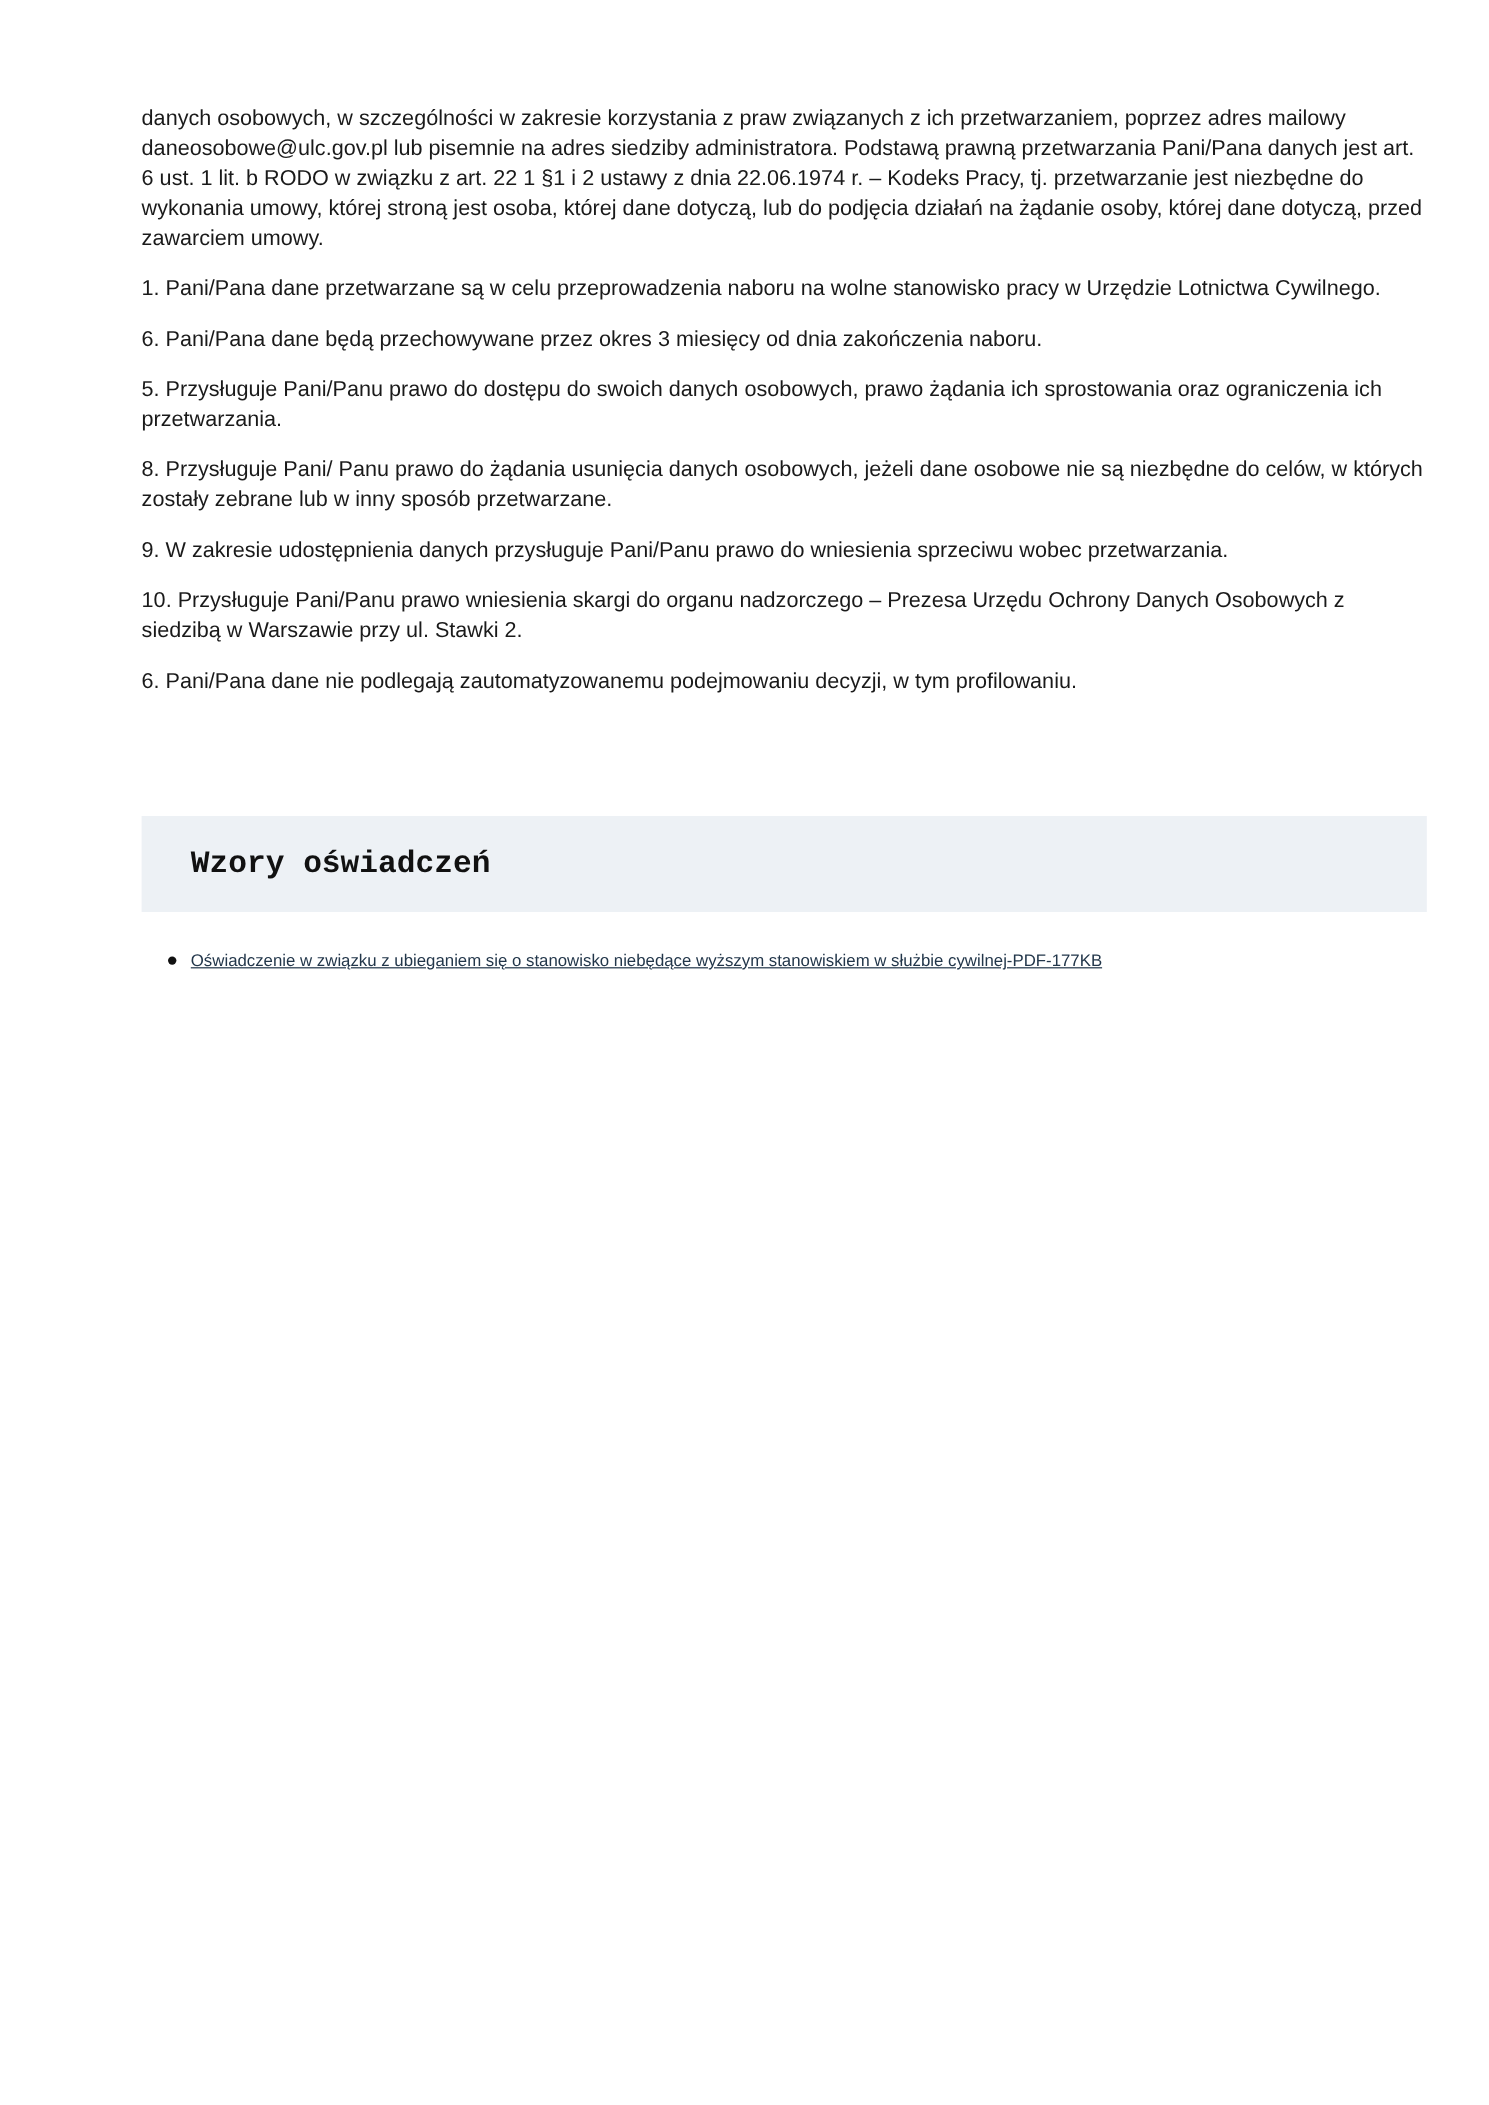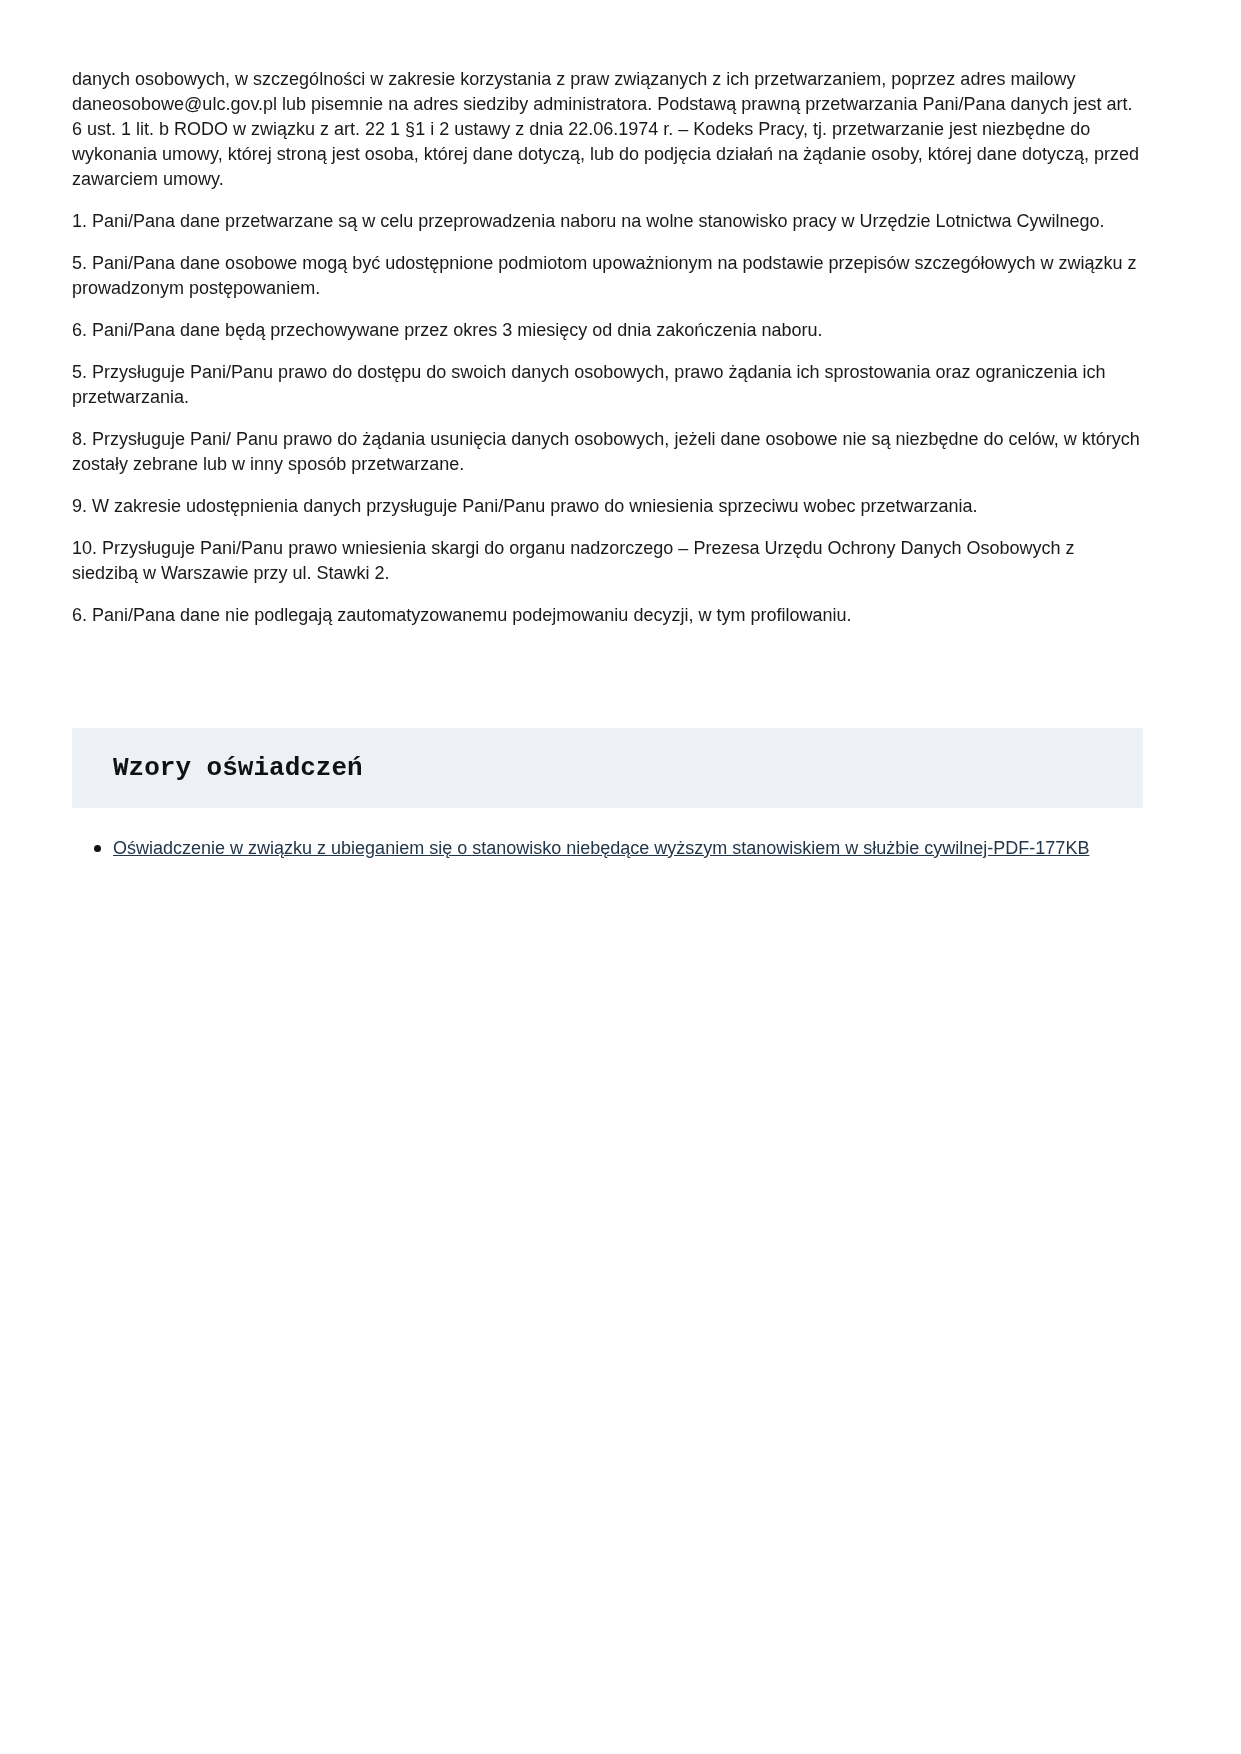--- a/index.html
+++ b/index.html
@@ -14,22 +14,22 @@
   html,body{background:var(--page-bg);}
   body{
     width:1241px;
     min-height:1754px;
     font-family:"Liberation Sans","DejaVu Sans",sans-serif;
     color:var(--text-color);
     position:relative;
   }
   .content{
     width:1071px;
-    margin-left:72px;
-    padding-top:67px;
+    margin-left:118px;
+    padding-top:86px;
   }
   .content p{
     font-size:18px;
     line-height:25px;
     margin:0 0 17px 0;
     letter-spacing:0;
   }
   .section-band{
     margin-top:100px;
     width:1071px;
@@ -45,21 +45,21 @@
     padding-left:41px;
     letter-spacing:0;
     font-family:Liberation Mono, monospace;
   }
   ul.attachments{
     margin:28px 0 0 0;
     padding-left:41px;
     list-style:none;
   }
   ul.attachments li{
-    font-size:18px;
+    font-size:14px;
     line-height:25px;
     position:relative;
   }
   ul.attachments li::before{
     content:"";
     position:absolute;
     left:-19px;
     top:9px;
     width:7px;
     height:7px;
@@ -72,21 +72,20 @@
     cursor:pointer;
   }
 </style>
 </head>
 <body>
 
 <main class="content">
 
   <p>danych osobowych, w szczególności w zakresie korzystania z praw związanych z ich przetwarzaniem, poprzez adres mailowy daneosobowe@ulc.gov.pl lub pisemnie na adres siedziby administratora. Podstawą prawną przetwarzania Pani/Pana danych jest art. 6 ust. 1 lit. b RODO w związku z art. 22 1 §1 i 2 ustawy z dnia 22.06.1974 r. – Kodeks Pracy, tj. przetwarzanie jest niezbędne do wykonania umowy, której stroną jest osoba, której dane dotyczą, lub do podjęcia działań na żądanie osoby, której dane dotyczą, przed zawarciem umowy.</p>
   <p>1. Pani/Pana dane przetwarzane są w celu przeprowadzenia naboru na wolne stanowisko pracy w Urzędzie Lotnictwa Cywilnego.</p>
-  <p>5. Pani/Pana dane osobowe mogą być udostępnione podmiotom upoważnionym na podstawie przepisów szczegółowych w związku z prowadzonym postępowaniem.</p>
   <p>6. Pani/Pana dane będą przechowywane przez okres 3 miesięcy od dnia zakończenia naboru.</p>
   <p>5. Przysługuje Pani/Panu prawo do dostępu do swoich danych osobowych, prawo żądania ich sprostowania oraz ograniczenia ich przetwarzania.</p>
   <p>8. Przysługuje Pani/ Panu prawo do żądania usunięcia danych osobowych, jeżeli dane osobowe nie są niezbędne do celów, w których zostały zebrane lub w inny sposób przetwarzane.</p>
   <p>9. W zakresie udostępnienia danych przysługuje Pani/Panu prawo do wniesienia sprzeciwu wobec przetwarzania.</p>
   <p>10. Przysługuje Pani/Panu prawo wniesienia skargi do organu nadzorczego – Prezesa Urzędu Ochrony Danych Osobowych z siedzibą w Warszawie przy ul. Stawki 2.</p>
   <p>6. Pani/Pana dane nie podlegają zautomatyzowanemu podejmowaniu decyzji, w tym profilowaniu.</p>
 
   <section class="section-band">
     <h2>Wzory oświadczeń</h2>
   </section>

